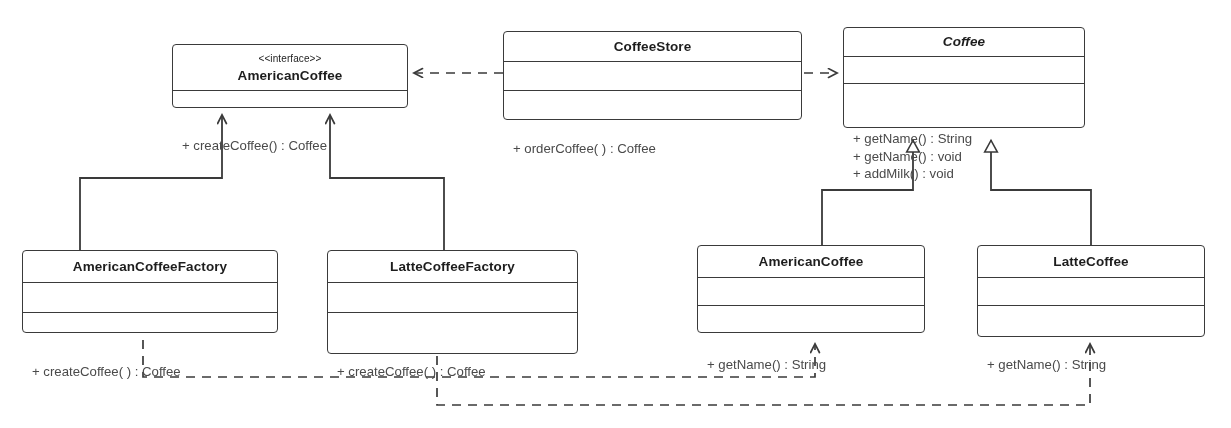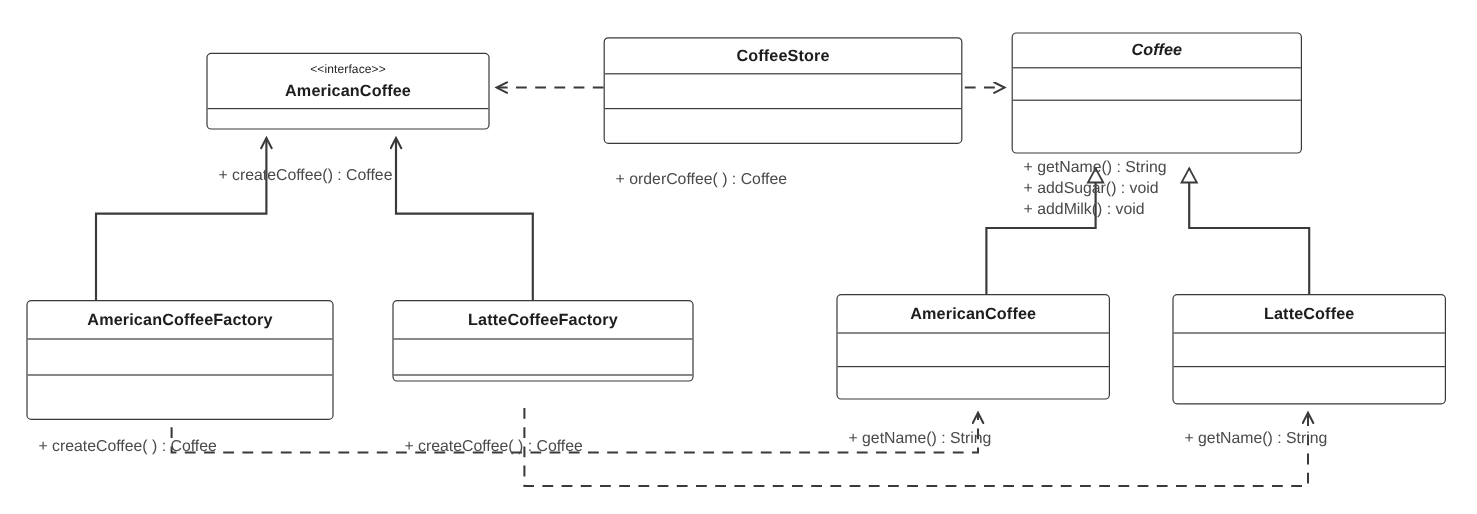--- a/index.html
+++ b/index.html
@@ -83,22 +83,22 @@
   #box-coffeestore        { left: 503px; top: 31px;  width: 299px; height: 89px; }
   #box-coffeestore .cls-title     { padding-top: 6px; padding-bottom: 6px; }
   #box-coffeestore .cls-attrs     { height: 28px; }
   #box-coffeestore .cls-methods   { padding-top: 6px; }
 
   #box-coffee             { left: 843px; top: 27px;  width: 242px; height: 101px; }
   #box-coffee .cls-title          { padding-top: 5px; padding-bottom: 6px; font-style: italic; }
   #box-coffee .cls-attrs          { height: 26px; }
   #box-coffee .cls-methods        { padding-top: 3px; }
 
-  #box-americancoffeefactory { left: 22px;  top: 250px; width: 256px; height: 100px; }
-  #box-lattecoffeefactory    { left: 327px; top: 250px; width: 251px; height: 68px; }
+  #box-americancoffeefactory { left: 22px;  top: 250px; width: 256px; height: 83px; }
+  #box-lattecoffeefactory    { left: 327px; top: 250px; width: 251px; height: 104px; }
   #box-americancoffee        { left: 697px; top: 245px; width: 228px; height: 88px; }
   #box-lattecoffee           { left: 977px; top: 245px; width: 228px; height: 92px; }
 
   #box-americancoffeefactory .cls-title,
   #box-lattecoffeefactory .cls-title,
   #box-americancoffee .cls-title,
   #box-lattecoffee .cls-title { padding-top: 7px; padding-bottom: 7px; }
 
   #box-americancoffeefactory .cls-attrs,
   #box-lattecoffeefactory .cls-attrs { height: 29px; }
@@ -171,21 +171,21 @@
     </div>
   </div>
 
   <div class="uml-class" id="box-coffee">
     <div class="cls-title">Coffee</div>
     <div class="divider"></div>
     <div class="cls-attrs"></div>
     <div class="divider"></div>
     <div class="cls-methods">
       <div class="member">+ getName() : String</div>
-      <div class="member">+ addSugar() : void</div>
+      <div class="member">+ getName() : void</div>
       <div class="member">+ addMilk() : void</div>
     </div>
   </div>
 
   <div class="uml-class" id="box-americancoffeefactory">
     <div class="cls-title">AmericanCoffeeFactory</div>
     <div class="divider"></div>
     <div class="cls-attrs"></div>
     <div class="divider"></div>
     <div class="cls-methods">

